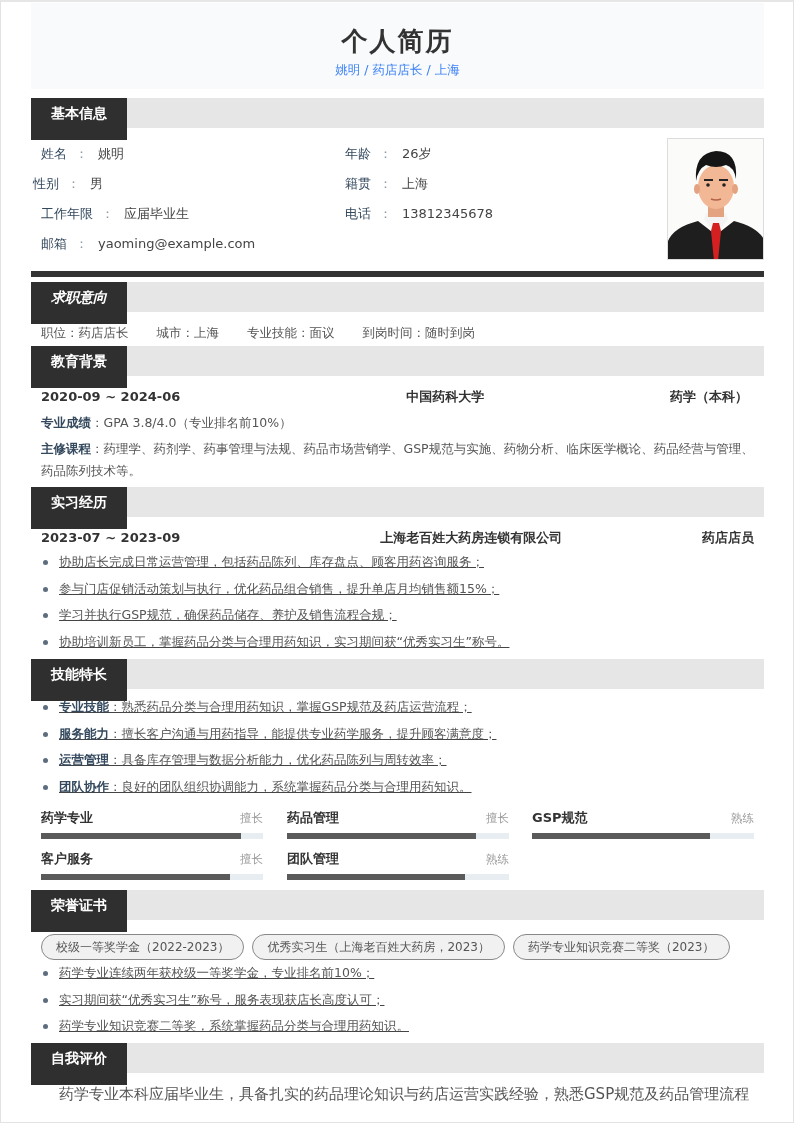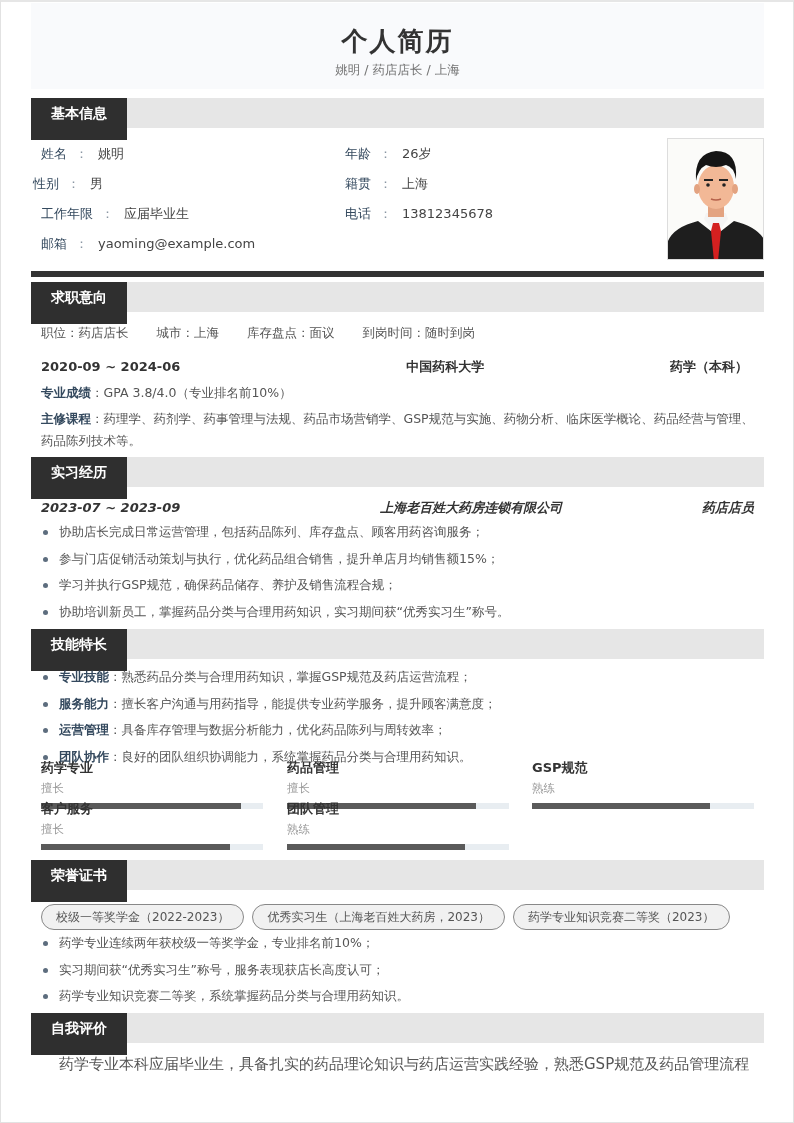--- a/index.html
+++ b/index.html
@@ -3,48 +3,48 @@
 <meta charset="utf-8">
 <style>
   * { box-sizing: border-box; margin: 0; padding: 0; }
   html, body { width: 794px; height: 1123px; overflow: hidden; background: #ffffff; }
   body { font-family: "DejaVu Sans", "Liberation Sans", sans-serif; color: #444; font-size: 13px; position: relative; }
   .page-border { position: absolute; left: 0; top: 0; width: 794px; height: 1123px; border: 1px solid #e2e2e2; border-top: 2px solid #e6e6e6; pointer-events: none; }
   .page { position: absolute; left: 31px; top: 0; width: 733px; }
 
   .header { height: 86px; background: #f9fafc; margin-top: 3px; text-align: center; padding-top: 20px; }
   .header .title { font-size: 26px; font-weight: bold; color: #333; letter-spacing: 2px; line-height: 36px; }
-  .header .subtitle { font-size: 12.5px; color: #737373; margin-top: 3px; }
+  .header .subtitle { font-size: 12.5px; color: #3b82f6; margin-top: 3px; }
 
   .section-head { height: 30px; background: #e6e6e6; position: relative; }
   .section-head .tag { position: absolute; left: 0; top: 0; height: 42px; width: 96px; background: #2f2f2f; color: #fff; font-weight: bold; font-size: 14px; line-height: 30px; text-align: center; }
 
   .basic { position: relative; height: 160px; }
   .basic .row { position: absolute; font-size: 13px; line-height: 18px; }
   .label { color: #34495e; font-weight: normal; }
   .colon { color: #8a96a3; margin: 0 10px 0 8px; }
   .val { color: #444; }
   .photo { position: absolute; left: 636px; top: 10px; width: 97px; height: 122px; border: 1px solid #ddd; background: #fafafa; overflow: hidden; }
   .thick-rule { position: absolute; left: 0; top: 143px; width: 733px; height: 6px; background: #333; }
 
   .intent { height: 34px; font-size: 12.5px; color: #555; padding-top: 13px; padding-left: 10px; }
   .intent span { margin-right: 24px; }
 
   .edu-head { display: flex; justify-content: space-between; padding: 12px 16px 0 10px; font-weight: bold; color: #333; font-size: 13px; line-height: 18px; }
   .para { padding: 0 10px; font-size: 12.5px; line-height: 22px; color: #555; }
   .para .label { font-weight: bold; color: #34495e; }
 
-  ul.bullets { list-style: none; padding-left: 10px; }
+  ul.bullets { list-style: none; padding-left: 10px; text-decoration: underline; }
   ul.bullets li { position: relative; padding-left: 18px; font-size: 12.5px; line-height: 26.5px; color: #555; }
   ul.bullets li::before { content: ""; position: absolute; left: 2px; top: 11px; width: 5px; height: 5px; border-radius: 50%; background: #5d6d7e; }
   ul.bullets li .label { color: #34495e; font-weight: bold; text-align: right; }
 
   .bars { position: relative; height: 82px; }
   .bar { position: absolute; width: 222px; }
-  .bar .bar-top { display: flex; justify-content: flex-end; height: 20px; line-height: 20px; flex-direction: column; }
+  .bar .bar-top { display: flex; justify-content: space-between; height: 20px; line-height: 20px; }
   .bar .bar-name { font-weight: bold; color: #333; font-size: 13px; }
   .bar .bar-level { color: #999; font-size: 11.5px; }
   .bar .track { margin-top: 5px; height: 6px; background: #e8edf1; position: relative; }
   .bar .fill { position: absolute; left: 0; top: 0; height: 6px; background: #5a5a5a; }
 
   .chips { padding: 14px 0 0 10px; display: flex; gap: 8px; }
   .chip { border: 1px solid #888; border-radius: 13px; background: #f1f1f1; height: 26px; line-height: 24px; padding: 0 14px; font-size: 12px; color: #555; }
 
   .clip-line { font-size: 15px; color: #555; padding-left: 28px; margin-top: 12px; line-height: 18px; white-space: nowrap; }
 </style>
@@ -111,48 +111,51 @@
         <rect x="51" y="40" width="9" height="2" fill="#222"></rect>
         <circle cx="40" cy="46" r="1.8" fill="#222"></circle>
         <circle cx="56" cy="46" r="1.8" fill="#222"></circle>
 
         <path d="M43 60 Q48 62 53 60" stroke="#b5614a" stroke-width="1.5" fill="none"></path>
       </svg>
     </div>
     <div class="thick-rule"></div>
   </div>
 
-  <div class="section-head" style="margin-top:-6px;">
+  <div class="section-head" style="margin-top:-6px;font-style:italic;">
     <div class="tag">求职意向</div>
   </div>
   <div class="intent">
     <span>职位：药店店长</span>
     <span>城市：上海</span>
-    <span>库存盘点：面议</span>
+    <span>专业技能：面议</span>
     <span>到岗时间：随时到岗</span>
   </div>
 
+  <div class="section-head">
+    <div class="tag">教育背景</div>
+  </div>
   <div class="edu-head">
     <span>2020-09 ~ 2024-06</span>
     <span style="margin-left:40px;">中国药科大学</span>
     <span>药学（本科）</span>
   </div>
   <div class="para" style="margin-top:6px;">
     <span class="label">专业成绩</span><span>：GPA 3.8/4.0（专业排名前10%）</span>
   </div>
   <div class="para" style="margin-top:4px;">
     <span class="label">主修课程</span><span>：药理学、药剂学、药事管理与法规、药品市场营销学、GSP规范与实施、药物分析、临床医学概论、药品经营与管理、药品陈列技术等。</span>
   </div>
 
   <div style="height:5px"></div>
 
   <div class="section-head">
     <div class="tag">实习经历</div>
   </div>
-  <div class="edu-head" style="padding-top:12px;padding-right:10px;font-style:italic;">
+  <div class="edu-head" style="padding-top:12px;padding-right:10px;">
     <span>2023-07 ~ 2023-09</span>
     <span style="margin-left:60px;">上海老百姓大药房连锁有限公司</span>
     <span>药店店员</span>
   </div>
   <ul class="bullets" style="margin-top:2px;">
     <li>协助店长完成日常运营管理，包括药品陈列、库存盘点、顾客用药咨询服务；</li>
     <li>参与门店促销活动策划与执行，优化药品组合销售，提升单店月均销售额15%；</li>
     <li>学习并执行GSP规范，确保药品储存、养护及销售流程合规；</li>
     <li>协助培训新员工，掌握药品分类与合理用药知识，实习期间获“优秀实习生”称号。</li>
   </ul>

